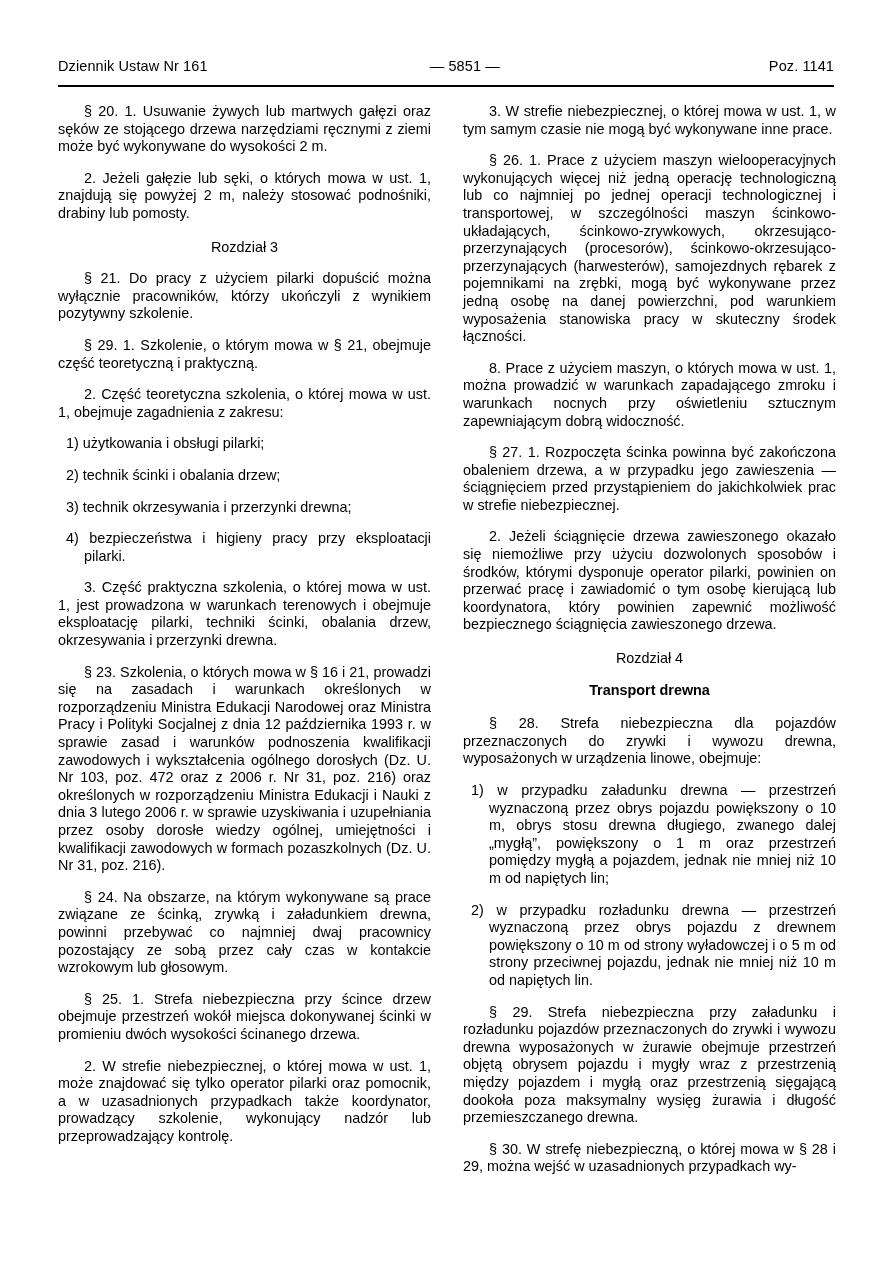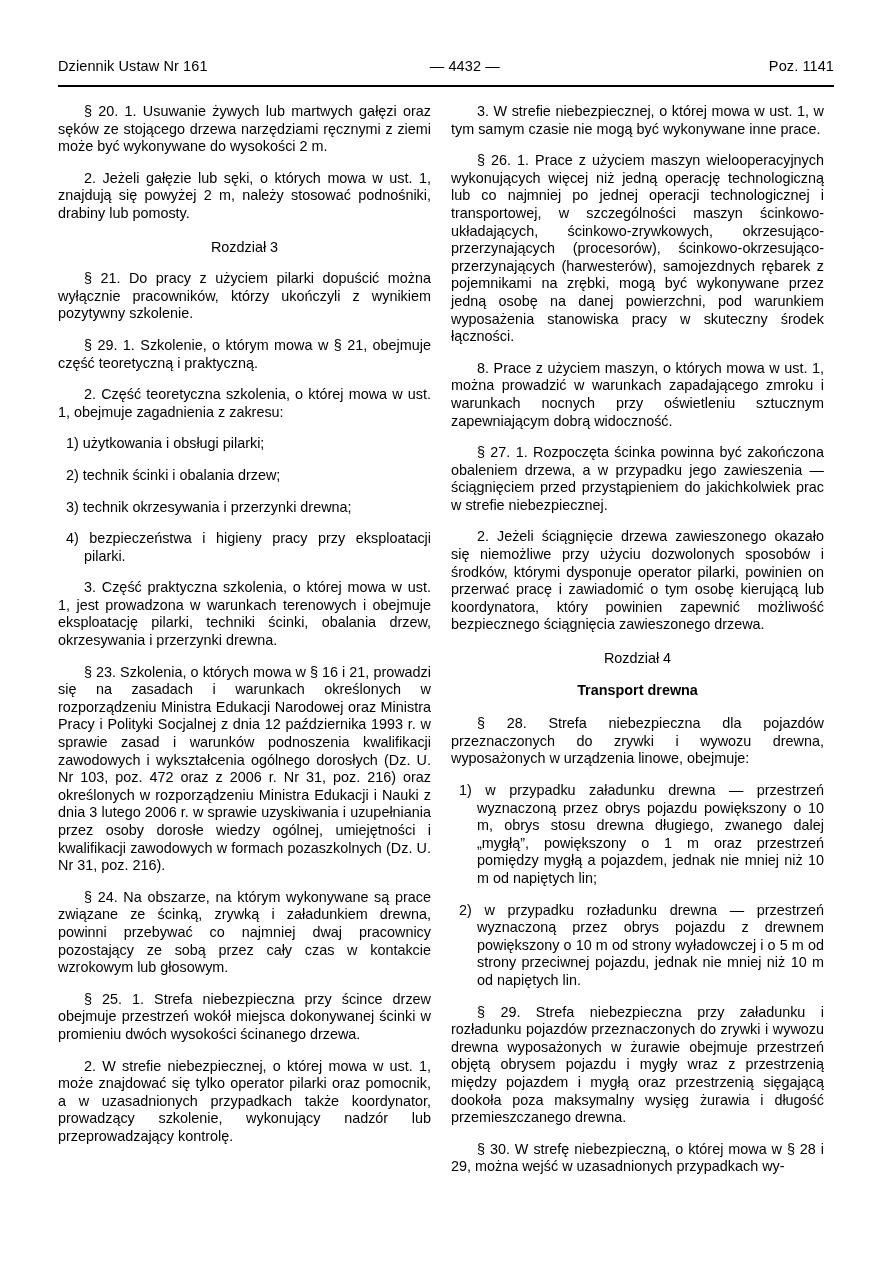--- a/index.html
+++ b/index.html
@@ -46,21 +46,21 @@
     background: #000000;
   }
   
   .columns {
     position: absolute;
     top: 103px;
     left: 58px;
     right: 58px;
     bottom: 20px;
     display: flex;
-    gap: 20px;
+    gap: 32px;
   }
   .col {
     width: 373px;
     flex: 0 0 373px;
   }
   p.para {
     margin: 0 0 14px 0;
     font-size: 14.4px;
     line-height: 17.6px;
     text-align: justify;
@@ -93,21 +93,21 @@
     text-align: center;
   }
 </style>
 </head>
 <body>
 
 <div class="page">
 
   <div class="runhead">
     <span class="left">Dziennik Ustaw Nr 161</span>
-    <span class="mid">— 4432 —</span>
+    <span class="mid">— 5851 —</span>
     <span class="right">Poz. 1141</span>
   </div>
 
   <div class="rule"></div>
 
   <div class="columns">
     <div class="col" id="col-left">
         <p class="para">§ 20. 1. Usuwanie żywych lub martwych gałęzi oraz sęków ze stojącego drzewa narzędziami ręcznymi z ziemi może być wykonywane do wysokości 2 m.</p>
         <p class="para">2. Jeżeli gałęzie lub sęki, o których mowa w ust. 1, znajdują się powyżej 2 m, należy stosować podnośniki, drabiny lub pomosty.</p>
         <h2 class="chapter">Rozdział 3</h2>

